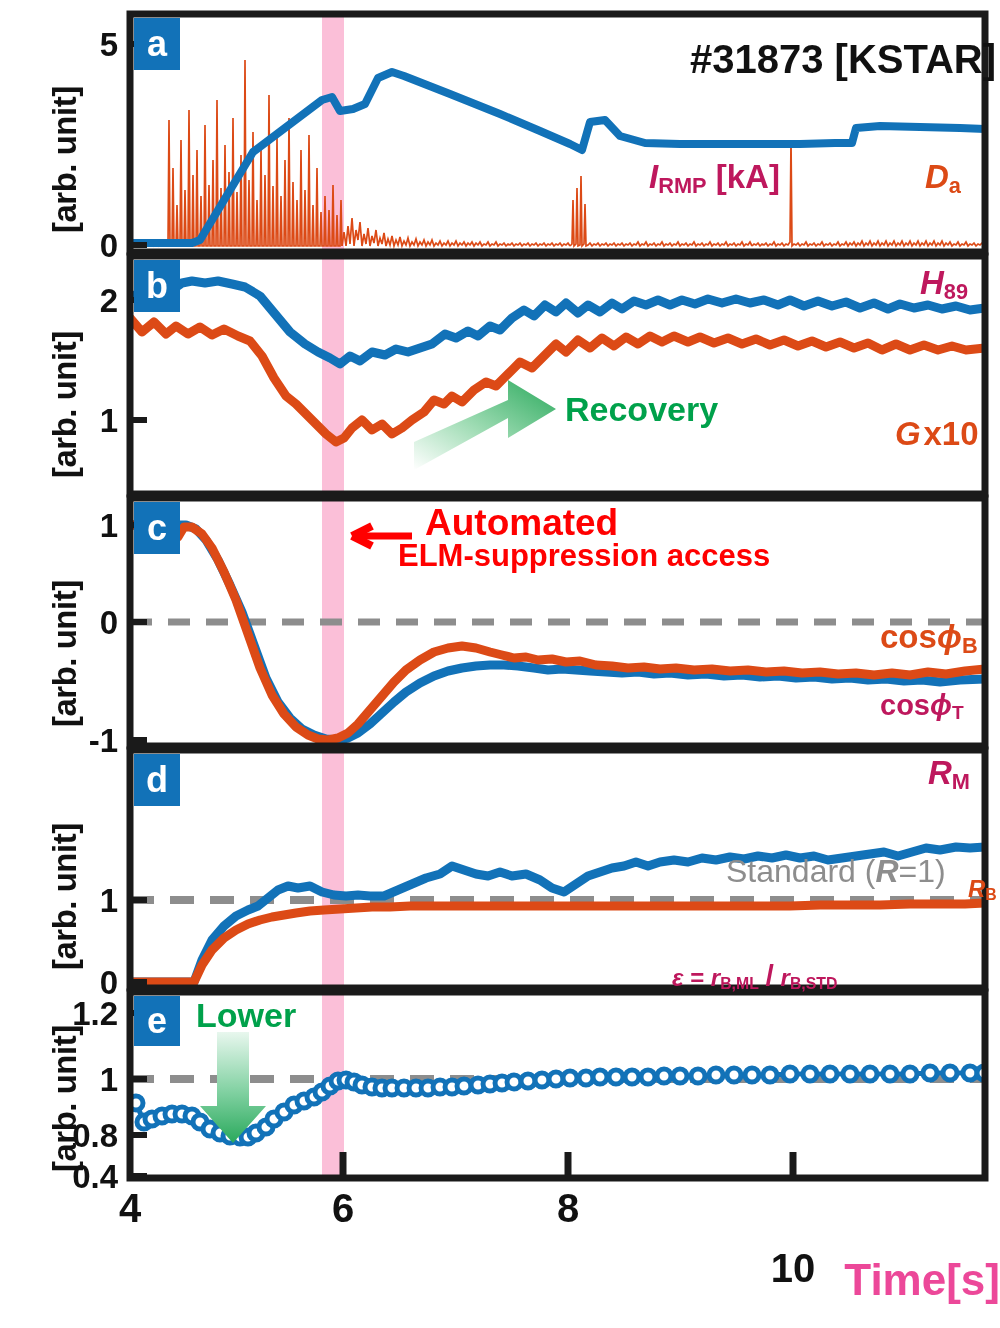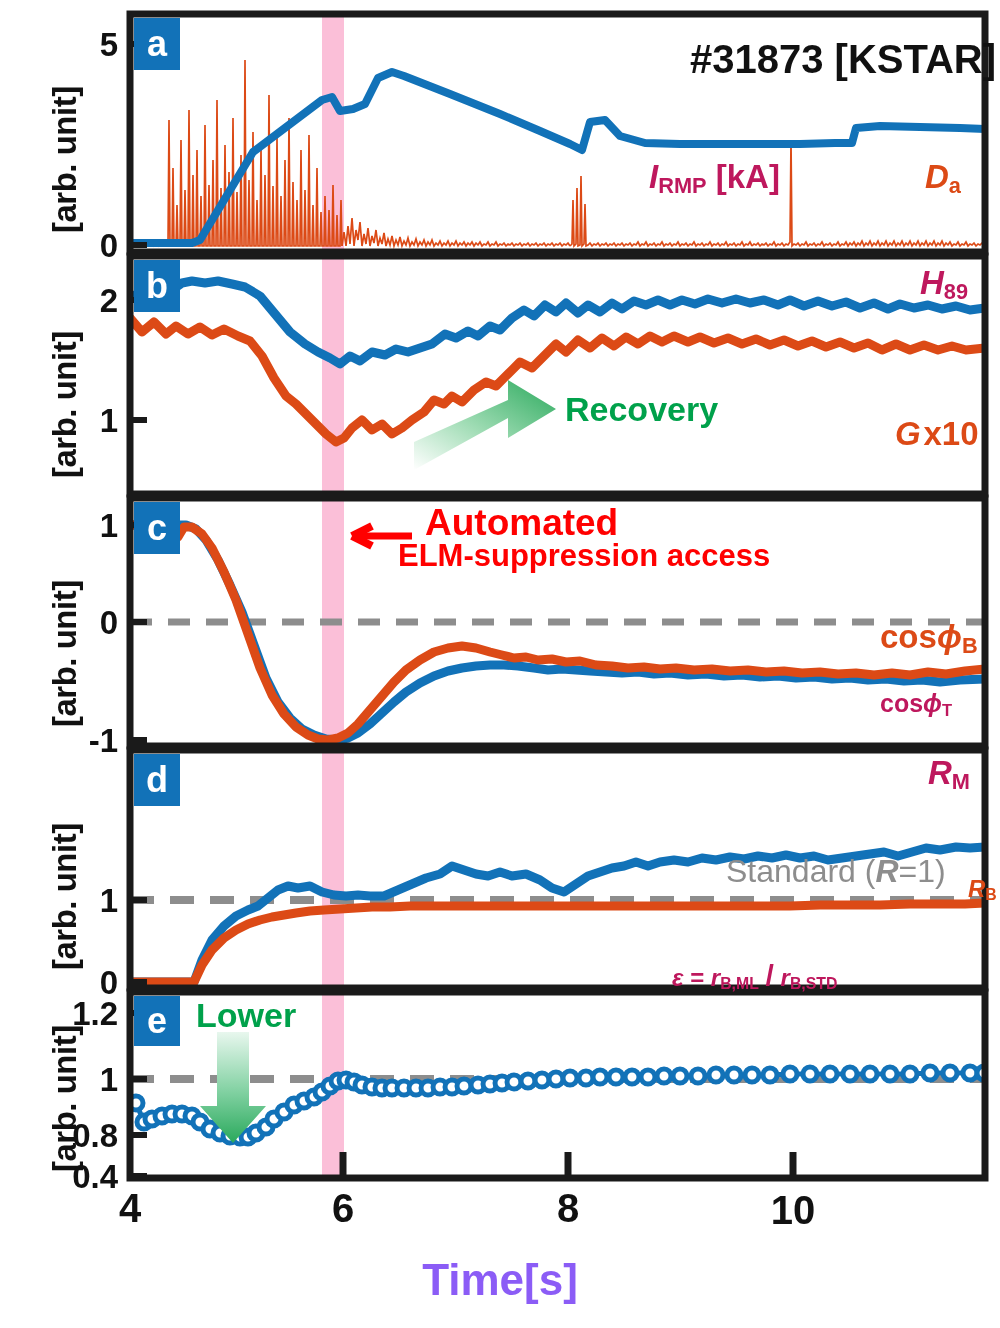--- a/index.html
+++ b/index.html
@@ -16,22 +16,22 @@
     font-weight:bold;font-size:33px;letter-spacing:-0.5px;
     white-space:nowrap;color:#111;
   }
 
   
   .tk{position:absolute;font-weight:bold;font-size:33px;color:#111;
       text-align:right;white-space:nowrap;}
   .xtk{position:absolute;font-weight:bold;font-size:40px;color:#111;
        text-align:center;white-space:nowrap;}
 
-  .xtitle{position:absolute;font-weight:bold;font-size:44px;color:#8b5cf6;
-          text-align:center;width:100%;white-space:nowrap;}
+  .xtitle{position:absolute;font-weight:bold;font-size:44px;color:#ec4899;
+          text-align:right;width:100%;white-space:nowrap;}
 
   
   .badge{position:absolute;background:#1272B8;color:#fff;font-weight:bold;
          display:flex;align-items:center;justify-content:center;
          font-size:36px;line-height:1;}
 
   
   .ann{position:absolute;white-space:nowrap;font-weight:bold;line-height:1.05;}
   .ann.blue{color:#be185d;}
   .ann.orange{color:#DC4A16;}
@@ -266,21 +266,21 @@
   <div class="tk" style="left:40px;top:964px;width:78px;">0</div>
 
   <div class="tk" style="left:8px;top:995px;width:110px;">1.2</div>
   <div class="tk" style="left:40px;top:1061px;width:78px;">1</div>
   <div class="tk" style="left:8px;top:1117px;width:110px;">0.8</div>
   <div class="tk" style="left:8px;top:1158px;width:110px;">0.4</div>
 
   <div class="xtk" style="left:100px;top:1186px;width:60px;">4</div>
   <div class="xtk" style="left:313px;top:1186px;width:60px;">6</div>
   <div class="xtk" style="left:538px;top:1186px;width:60px;">8</div>
-  <div class="xtk" style="left:753px;top:1188px;width:80px;">10</div>
+  <div class="xtk" style="left:753px;top:1246px;width:80px;">10</div>
 
   <div class="xtitle" style="top:1255px;">Time[s]</div>
 
   <div class="badge" style="left:134px;top:18px;width:46px;height:52px;">a</div>
   <div class="badge" style="left:134px;top:260px;width:46px;height:52px;">b</div>
   <div class="badge" style="left:134px;top:502px;width:46px;height:52px;">c</div>
   <div class="badge" style="left:134px;top:754px;width:46px;height:52px;">d</div>
   <div class="badge" style="left:134px;top:996px;width:46px;height:50px;">e</div>
 
   <div class="ann black" style="left:690px;top:14px;font-size:40px;">#31873 [KSTAR]</div>
@@ -297,21 +297,21 @@
   <div class="ann orange" style="left:895px;top:390px;font-size:33px;margin-top:27px;">
     <span class="it">G</span> x10
   </div>
   <div class="ann green" style="left:565px;top:392px;font-size:34px;text-align:center;">Recovery</div>
 
   <div class="ann red" style="left:425px;top:504px;font-size:37px;">Automated</div>
   <div class="ann red" style="left:398px;top:540px;font-size:31px;">ELM-suppression access</div>
   <div class="ann orange" style="left:880px;top:620px;font-size:33px;">
     cos<span class="it">ϕ</span><span class="sub">B</span>
   </div>
-  <div class="ann blue" style="left:880px;top:690px;font-size:25px;">
+  <div class="ann blue" style="left:880px;top:690px;font-size:29px;">
     cos<span class="it">ϕ</span><span class="sub">T</span>
   </div>
 
   <div class="ann blue" style="left:928px;top:756px;font-size:33px;">
     <span class="it">R</span><span class="sub">M</span>
   </div>
   <div class="ann orange" style="left:968px;top:876px;font-size:24px;">
     <span class="it">R</span><span class="sub">B</span>
   </div>
   <div class="ann gray" style="left:726px;top:855px;font-size:32px;font-weight:normal;">

